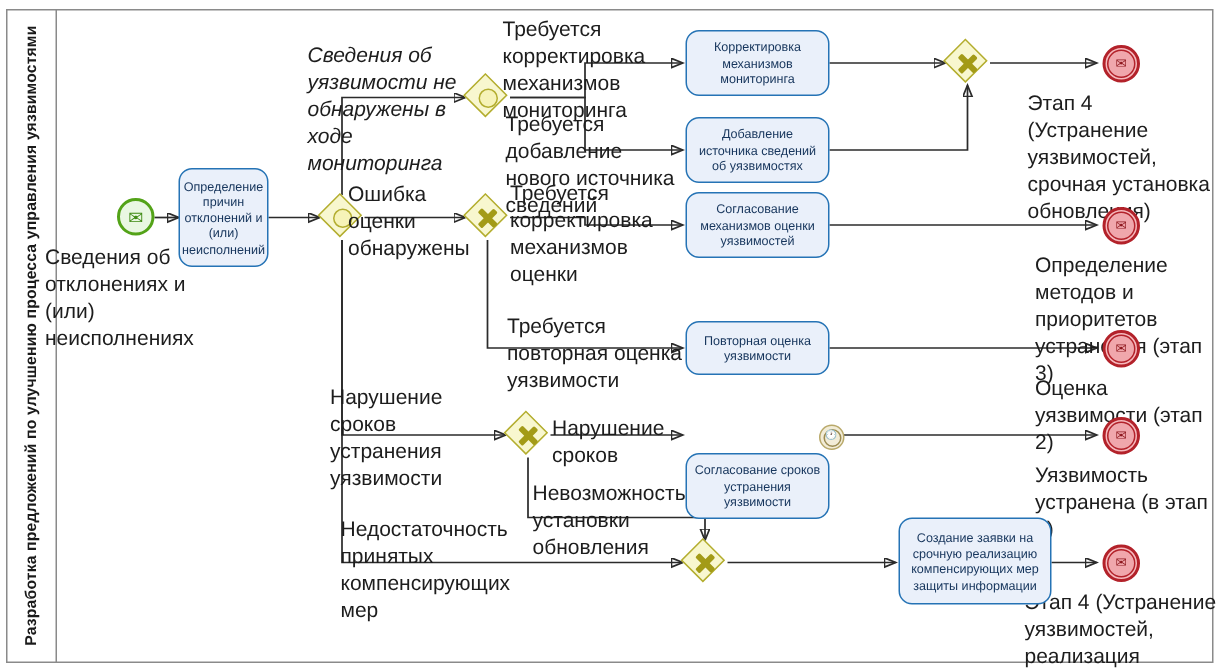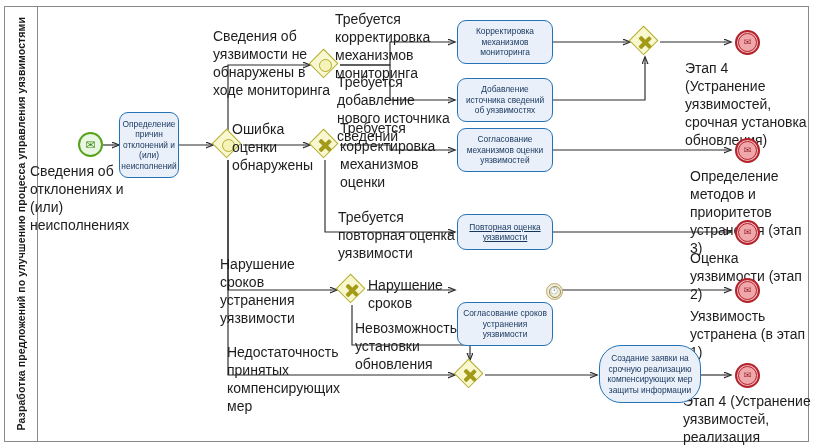--- a/index.html
+++ b/index.html
@@ -154,32 +154,32 @@
   </div>
 
   <div class="task" style="left:457px;top:78px;width:96px;height:44px;">
     <span>Добавление источника сведений об уязвимостях</span>
   </div>
 
   <div class="task" style="left:457px;top:128px;width:96px;height:44px;">
     <span>Согласование механизмов оценки уязвимостей</span>
   </div>
 
-  <div class="task" style="left:457px;top:214px;width:96px;height:36px;text-decoration:underline;">
+  <div class="task" style="left:457px;top:214px;width:96px;height:36px;">
     <span>Повторная оценка уязвимости</span>
   </div>
 
   <div class="task" style="left:457px;top:268px;width:96px;height:44px;margin-top:34px;">
     <span>Согласование сроков устранения уязвимости</span>
   </div>
   <div class="boundary" style="left:546px;top:283px;">
     <span class="ring">🕐</span>
   </div>
 
-  <div class="task" style="left:599px;top:345px;width:102px;height:58px;border-radius:22px;">
+  <div class="task" style="left:599px;top:345px;width:102px;height:58px;">
     <span>Создание заявки на срочную реализацию компенсирующих мер защиты информации</span>
   </div>
 
   <div class="gw" style="left:213px;top:130px;">
     <div class="dia"></div>
     <div class="mark">
         <div class="o"></div>
       </div>
   </div>
 
@@ -211,21 +211,21 @@
       </div>
   </div>
 
   <div class="gw" style="left:455px;top:360px;">
     <div class="dia"></div>
     <div class="mark">
         <div class="x"></div>
       </div>
   </div>
 
-  <div class="lbl" style="left:213px;top:28px;width:120px;">Сведения об уязвимости не обнаружены в ходе мониторинга</div>
+  <div class="lbl" style="left:205px;top:28px;width:120px;font-style:italic;">Сведения об уязвимости не обнаружены в ходе мониторинга</div>
   <div class="lbl" style="left:335px;top:11px;width:124px;">Требуется корректировка механизмов мониторинга</div>
   <div class="lbl" style="left:337px;top:74px;width:124px;">Требуется добавление нового источника сведений</div>
 
   <div class="lbl" style="left:232px;top:121px;width:88px;">Ошибка оценки обнаружены</div>
   <div class="lbl" style="left:340px;top:120px;width:120px;">Требуется корректировка механизмов оценки</div>
   <div class="lbl" style="left:338px;top:209px;width:120px;">Требуется повторная оценка уязвимости</div>
 
   <div class="lbl" style="left:220px;top:256px;width:106px;">Нарушение сроков устранения уязвимости</div>
   <div class="lbl" style="left:368px;top:277px;width:86px;">Нарушение сроков</div>
   <div class="lbl" style="left:355px;top:320px;width:124px;">Невозможность установки обновления</div>

